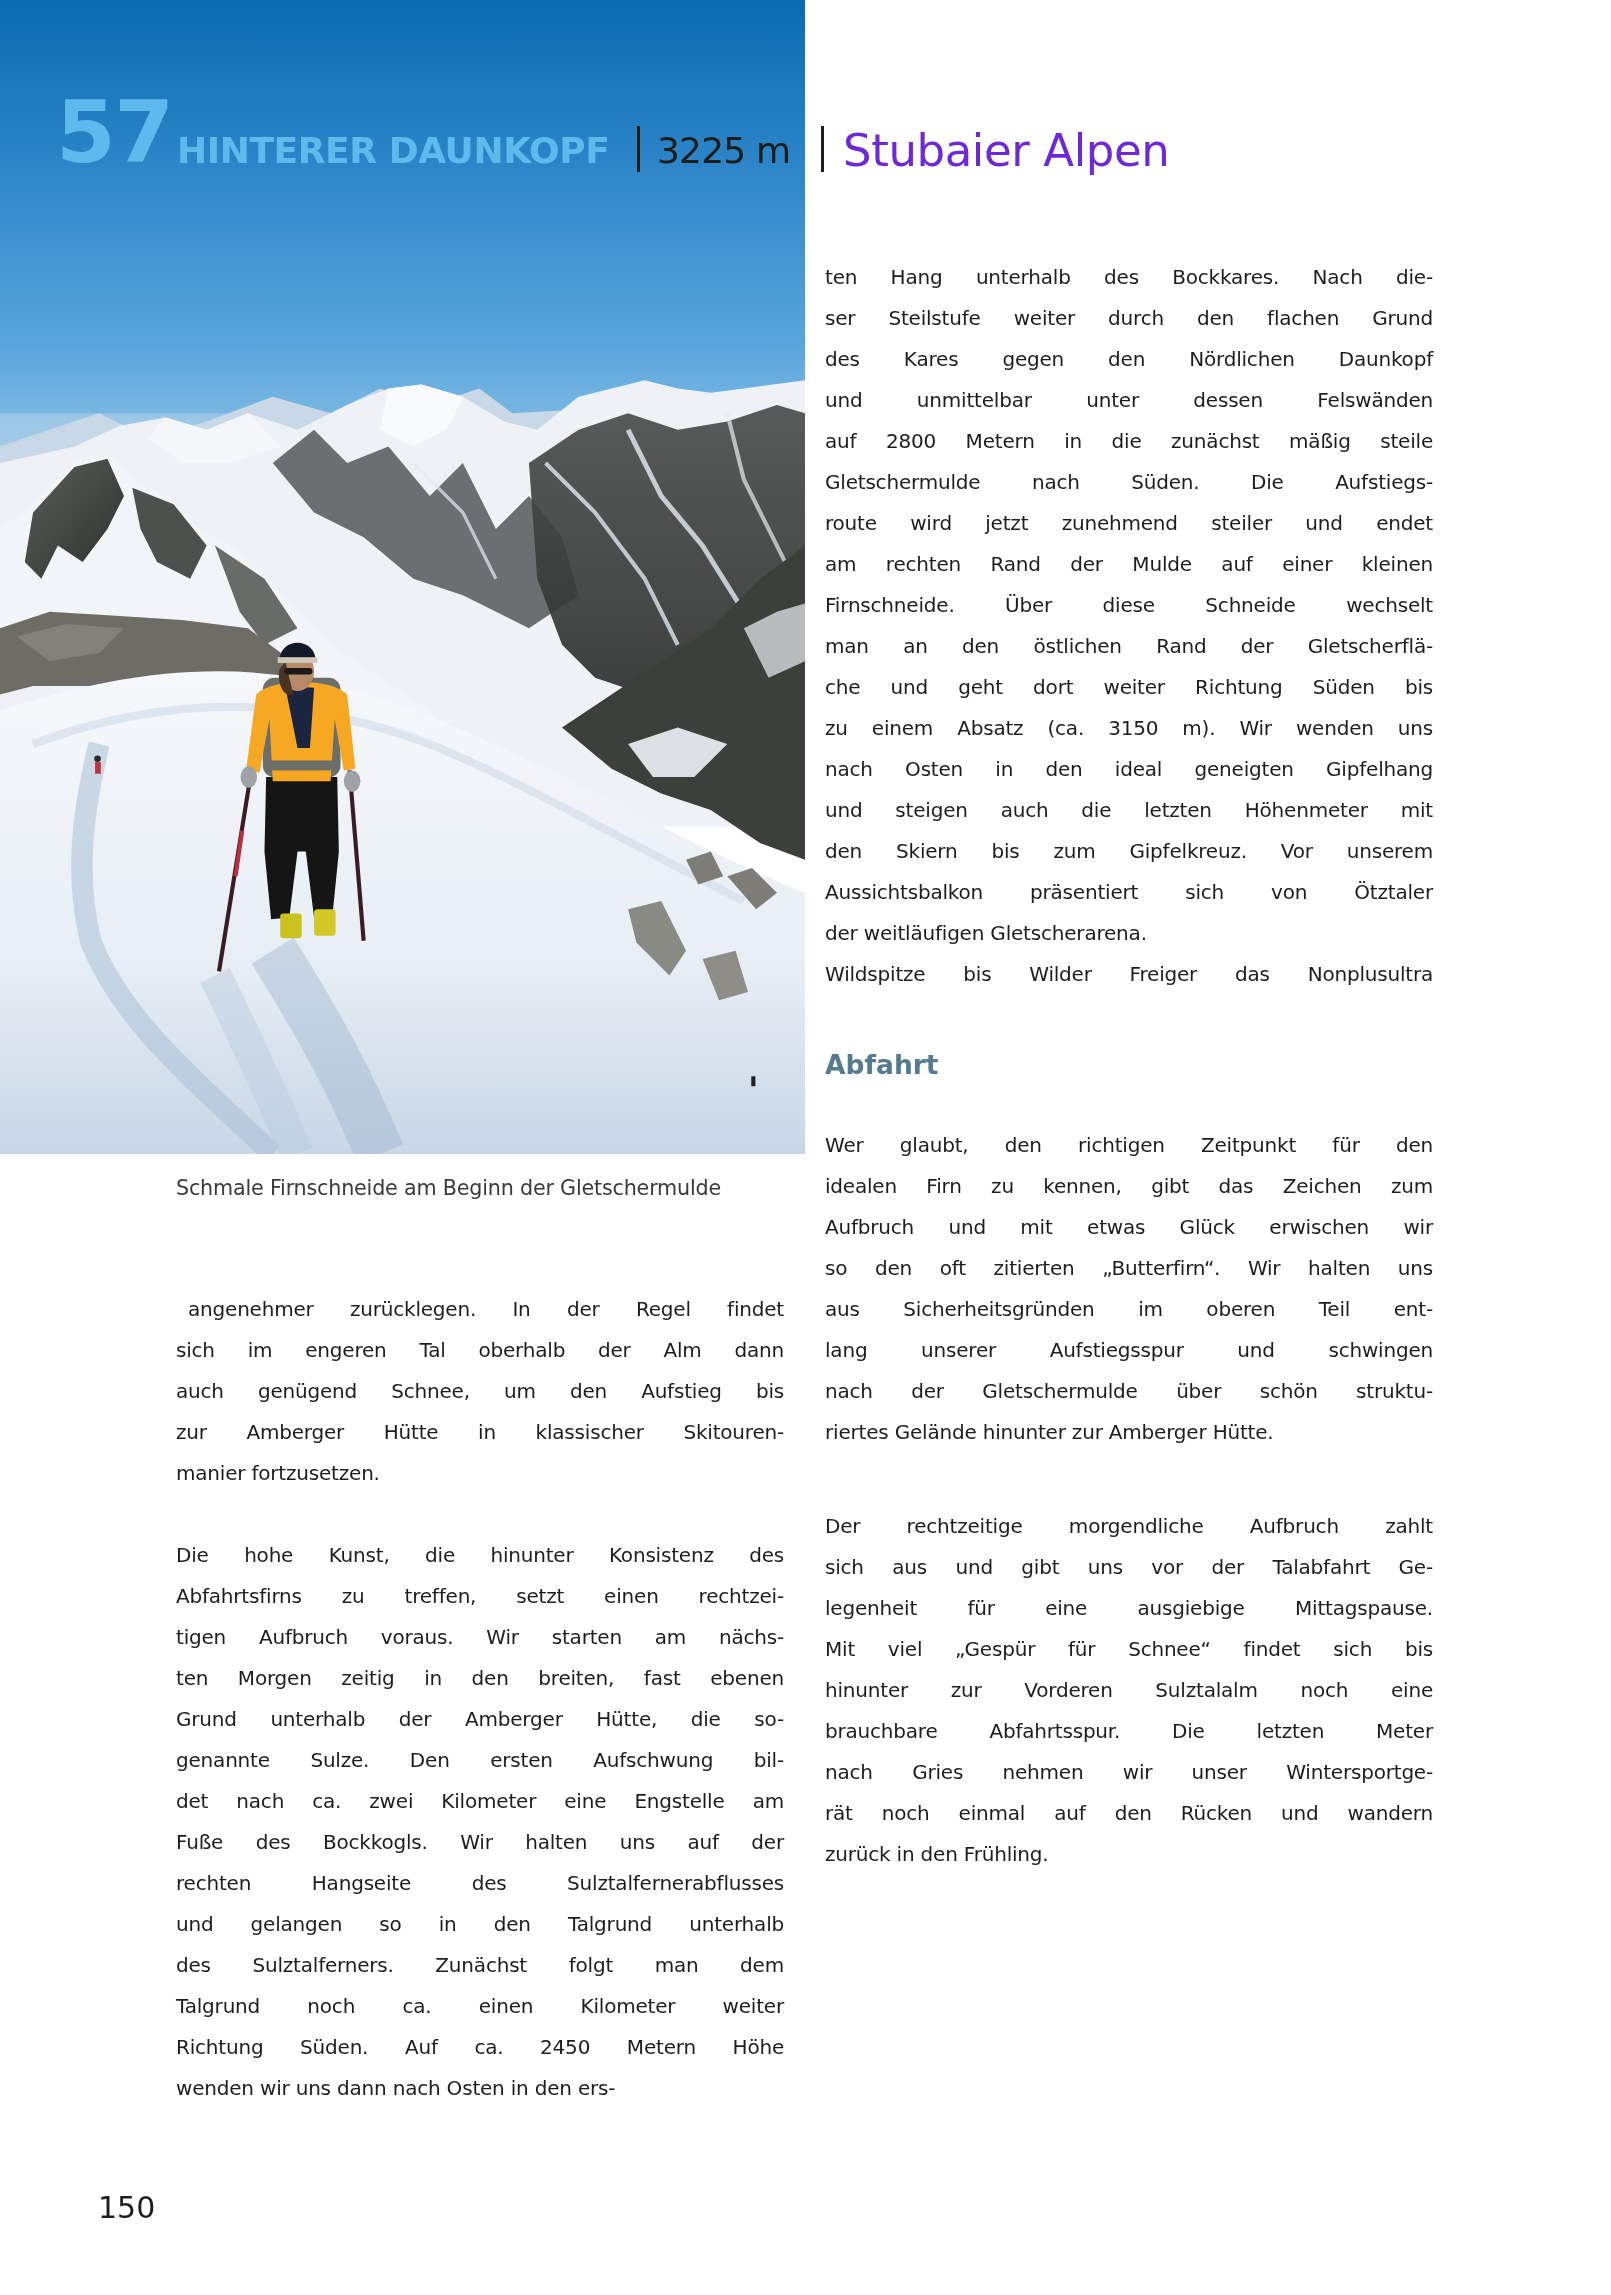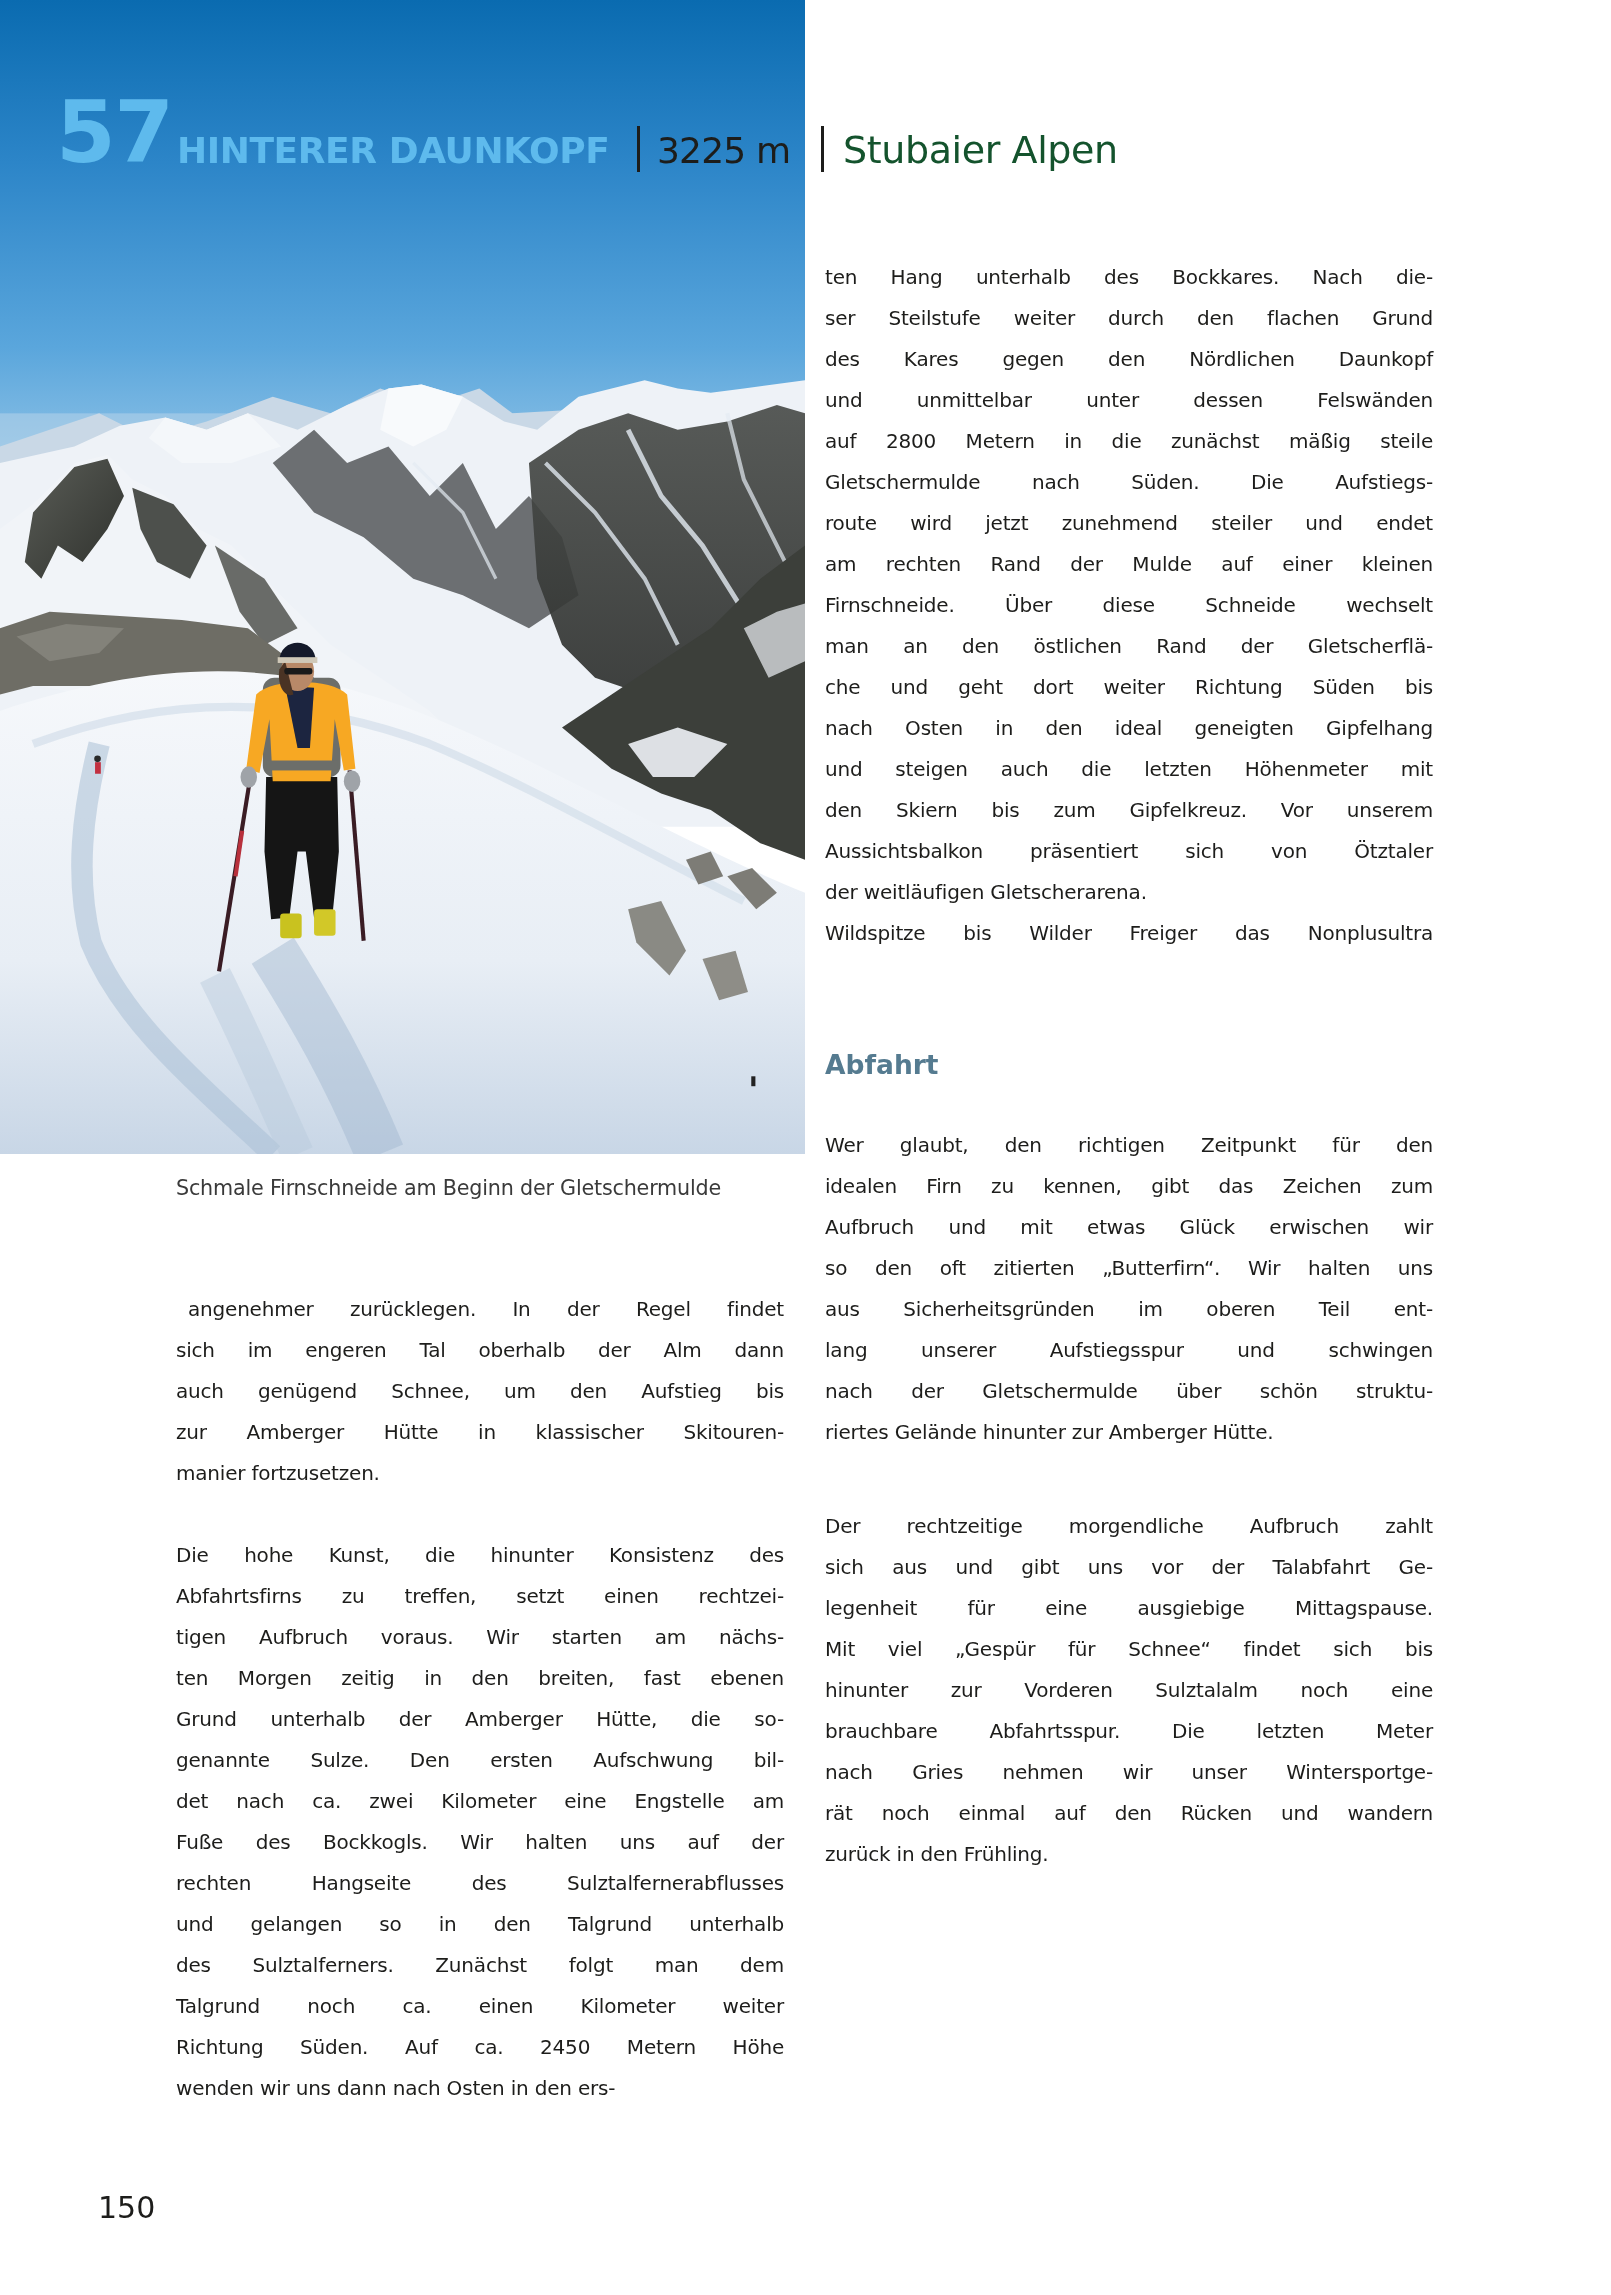--- a/index.html
+++ b/index.html
@@ -15,21 +15,21 @@
   .tour-number { position: absolute; left: 56px; top: 83px; font-family: "DejaVu Sans", sans-serif;
                  font-weight: bold; font-size: 86px; line-height: 99px; color: #5ebaed; letter-spacing: -1.7px; }
   .tour-name { position: absolute; left: 177px; top: 124px; font-family: "DejaVu Sans", sans-serif;
                font-weight: bold; font-size: 36px; line-height: 53px; color: #5ebaed; letter-spacing: -0.4px; }
   .sep { position: absolute; width: 2.5px; background: #1d1d1b; }
   .sep-1 { left: 637px; top: 126px; height: 46px; }
   .sep-2 { left: 821px; top: 126px; height: 46px; }
   .altitude { position: absolute; left: 657px; top: 124px; font-family: "DejaVu Sans", sans-serif;
               font-size: 36px; line-height: 53px; color: #1d1d1b; letter-spacing: -0.8px; }
   .region { position: absolute; left: 843px; top: 124px; font-family: "DejaVu Sans", sans-serif;
-            font-size: 38px; line-height: 53px; color: #14532d; letter-spacing: -0.4px; }
+            font-size: 45px; line-height: 53px; color: #6d28d9; letter-spacing: -0.4px; }
 
   
   .column { position: absolute; width: 608px; }
   .col-left { left: 176px; }
   .col-right { left: 825px; }
   .line { display: block; height: 41px; line-height: 41px; font-size: 20px; white-space: nowrap;
           text-align: justify; text-align-last: justify; color: #1d1d1b; letter-spacing: -0.2px; }
   .line.last { text-align: left; text-align-last: left; }
   .para { display: block; }
 
@@ -165,20 +165,21 @@
       <span class="line"><span style="white-space: nowrap; word-spacing: 0px;">ser Steilstufe weiter durch den flachen Grund</span></span>
       <span class="line"><span style="white-space: nowrap; word-spacing: 0px;">des Kares gegen den Nördlichen Daunkopf</span></span>
       <span class="line"><span style="white-space: nowrap; word-spacing: 0px;">und unmittelbar unter dessen Felswänden</span></span>
       <span class="line"><span style="white-space: nowrap; word-spacing: 0px;">auf 2800 Metern in die zunächst mäßig steile</span></span>
       <span class="line"><span style="white-space: nowrap; word-spacing: 0px;">Gletschermulde nach Süden. Die Aufstiegs-</span></span>
       <span class="line"><span style="white-space: nowrap; word-spacing: 0px;">route wird jetzt zunehmend steiler und endet</span></span>
       <span class="line"><span style="white-space: nowrap; word-spacing: 0px;">am rechten Rand der Mulde auf einer kleinen</span></span>
       <span class="line"><span style="white-space: nowrap; word-spacing: 0px;">Firnschneide. Über diese Schneide wechselt</span></span>
       <span class="line"><span style="white-space: nowrap; word-spacing: 0px;">man an den östlichen Rand der Gletscherflä-</span></span>
       <span class="line"><span style="white-space: nowrap; word-spacing: 0px;">che und geht dort weiter Richtung Süden bis</span></span>
+      <span class="line"><span style="white-space: nowrap; word-spacing: 0px;">zu einem Absatz (ca. 3150 m). Wir wenden uns</span></span>
       <span class="line"><span style="white-space: nowrap; word-spacing: 0px;">nach Osten in den ideal geneigten Gipfelhang</span></span>
       <span class="line"><span style="white-space: nowrap; word-spacing: 0px;">und steigen auch die letzten Höhenmeter mit</span></span>
       <span class="line"><span style="white-space: nowrap; word-spacing: 0px;">den Skiern bis zum Gipfelkreuz. Vor unserem</span></span>
       <span class="line"><span style="white-space: nowrap; word-spacing: 0px;">Aussichtsbalkon präsentiert sich von Ötztaler</span></span>
       <span class="line last">der weitläufigen Gletscherarena.</span>
       <span class="line"><span style="white-space: nowrap; word-spacing: 0px;">Wildspitze bis Wilder Freiger das Nonplusultra</span></span>
     </div>
 </div>
 
 <div class="heading">Abfahrt</div>

